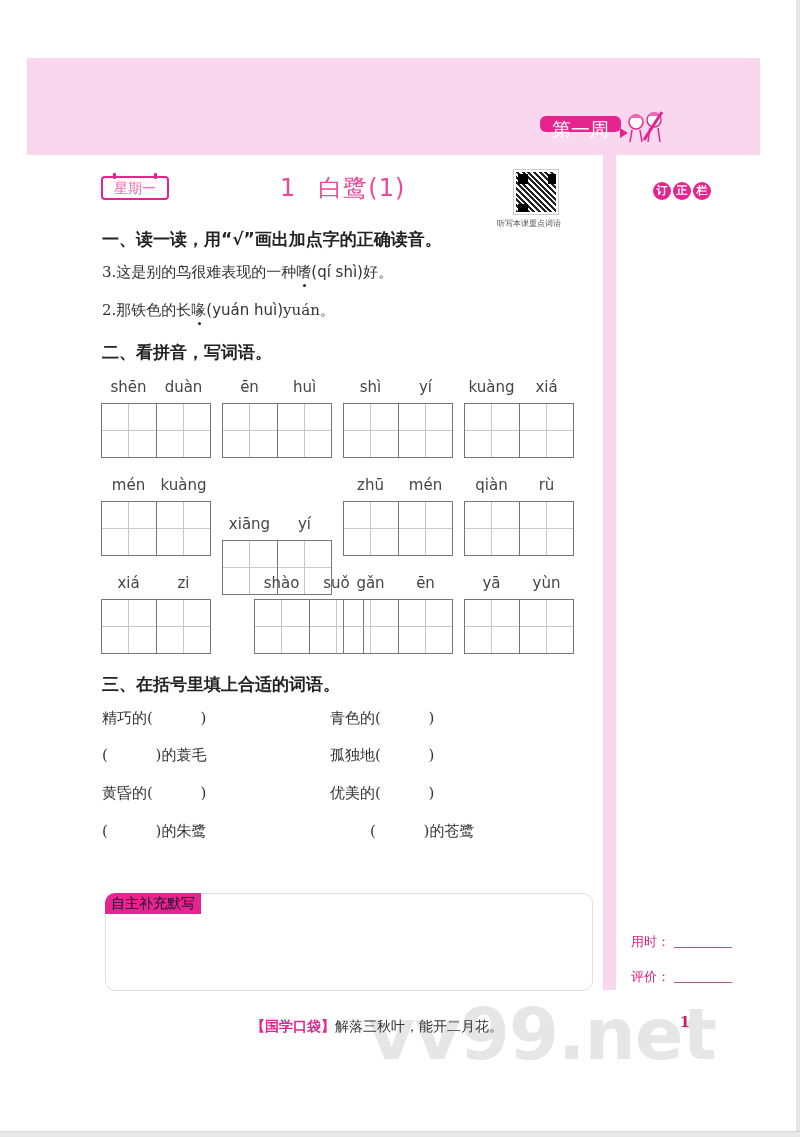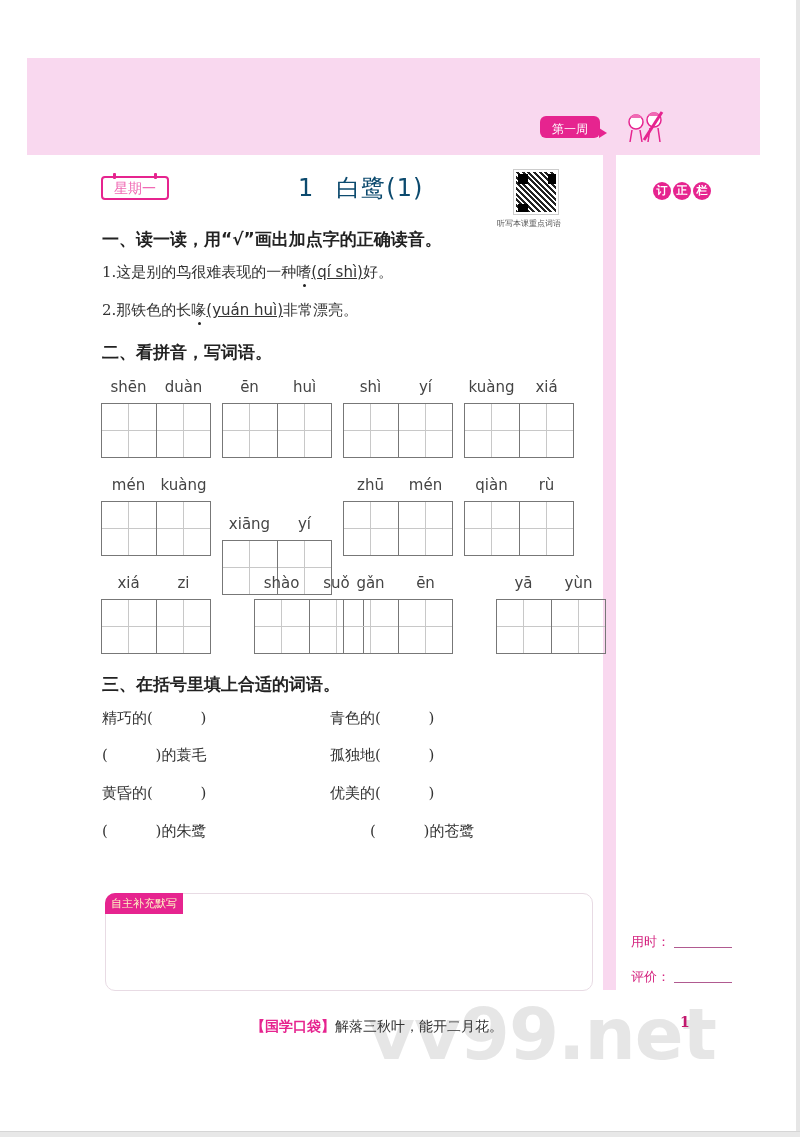--- a/index.html
+++ b/index.html
@@ -3,64 +3,64 @@
 <meta charset="utf-8">
 <style>
   * { box-sizing: border-box; margin: 0; padding: 0; }
   html, body { width: 800px; height: 1137px; background: #ffffff; overflow: hidden; }
   body { position: relative; font-family: "DejaVu Sans", sans-serif; color: #333; }
 
   .page-edge { position: absolute; right: 0; top: 0; width: 4px; height: 1137px; background: #e6e6e6; }
   .bottom-bar { position: absolute; left: 0; bottom: 0; width: 800px; height: 6px; background: #e8e8e8; border-top: 1px solid #d6d6d6; }
 
   .header-band { position: absolute; left: 27px; top: 58px; width: 733px; height: 97px; background: #f9d8ef; }
-  .week-badge { position: absolute; left: 540px; top: 116px; height: 22px; padding: 0 12px; background: #e6248f; color: #fff; border-radius: 6px; font-size: 12px; line-height: 26px; font-family: "DejaVu Sans", sans-serif; }
+  .week-badge { position: absolute; left: 540px; top: 116px; height: 16px; padding: 0 12px; background: #e6248f; color: #fff; border-radius: 6px; font-size: 19px; line-height: 26px; font-family: "DejaVu Sans", sans-serif; }
   .week-badge::after { content: ""; position: absolute; right: -7px; top: 12px; border-left: 8px solid #e6248f; border-top: 5px solid transparent; border-bottom: 5px solid transparent; }
   .kids-icon { position: absolute; left: 622px; top: 110px; width: 50px; height: 36px; }
 
   .side-strip { position: absolute; left: 603px; top: 155px; width: 13px; height: 835px; background: #f9d8ef; }
   .main-card { position: absolute; left: 27px; top: 155px; width: 576px; height: 835px; background: #fff; border-top-right-radius: 16px; }
   .side-card { position: absolute; left: 616px; top: 155px; width: 144px; height: 835px; background: #fff; border-top-left-radius: 16px; }
 
   .day-badge { position: absolute; left: 101px; top: 176px; width: 68px; height: 24px; border: 2px solid #e6248f; border-radius: 4px; color: #f06ab4; font-size: 14px; line-height: 20px; text-align: center; }
   .day-badge::before, .day-badge::after { content: ""; position: absolute; top: -5px; width: 3px; height: 6px; background: #e6248f; border-radius: 1px; }
   .day-badge::before { left: 10px; } .day-badge::after { right: 10px; }
 
-  .lesson-title { position: absolute; left: 280px; top: 172px; font-size: 24px; color: #0c4a6e; letter-spacing: 1px; margin-left: 18px; }
+  .lesson-title { position: absolute; left: 280px; top: 172px; font-size: 24px; color: #ec4899; letter-spacing: 1px; }
   .lesson-title .num { margin-right: 22px; }
 
   .qr { position: absolute; left: 514px; top: 170px; width: 44px; height: 44px;
         background:
           linear-gradient(#000,#000) 2px 2px/10px 10px no-repeat,
           linear-gradient(#000,#000) 32px 2px/10px 10px no-repeat,
           linear-gradient(#000,#000) 2px 32px/10px 10px no-repeat,
           repeating-linear-gradient(45deg,#222 0 2px,#fff 2px 4px),
           #fff; border: 2px solid #fff; outline: 1px solid #ccc; }
   .qr-caption { position: absolute; left: 497px; top: 218px; font-size: 8px; color: #555; font-family: "DejaVu Serif", serif; }
 
   .section-heading { position: absolute; left: 102px; font-size: 17px; font-weight: bold; color: #222; }
   .q-line { position: absolute; left: 102px; font-size: 15px; color: #333; font-family: "DejaVu Serif", serif; }
-  .q-line .py { font-family: "DejaVu Sans", sans-serif; text-decoration: underline; }
+  .q-line .py { font-family: "DejaVu Sans", sans-serif; }
   .dot { position: relative; }
   .dot::after { content: ""; position: absolute; left: 50%; bottom: -6px; width: 3px; height: 3px; margin-left: -1px; background: #222; border-radius: 50%; }
 
   .word-group { position: absolute; width: 110px; }
   .word-group .pinyin { display: flex; height: 20px; }
   .word-group .pinyin span { width: 55px; text-align: center; font-size: 15px; color: #444; }
   .grid { display: flex; border: 1px solid #777; width: 110px; height: 55px; margin-top: 5px; }
   .cell { width: 54px; height: 53px; position: relative;
           background:
             linear-gradient(to right, transparent 26px, #c8c8c8 26px, #c8c8c8 27px, transparent 27px),
             linear-gradient(to bottom, transparent 26px, #c8c8c8 26px, #c8c8c8 27px, transparent 27px); }
   .cell + .cell { border-left: 1px solid #777; }
 
   .fill-item { position: absolute; font-size: 15px; color: #333; font-family: "DejaVu Serif", serif; white-space: pre; }
 
   .dictation-box { position: absolute; left: 105px; top: 893px; width: 488px; height: 98px; border: 1px solid #e8dbe4; border-radius: 10px; }
-  .dictation-tag { position: absolute; left: 105px; top: 893px; height: 21px; padding: 0 6px; background: #e6248f; color: #fef9c3; font-size: 11px; line-height: 21px; border-top-left-radius: 10px; }
+  .dictation-tag { position: absolute; left: 105px; top: 893px; height: 21px; padding: 0 6px; background: #e6248f; color: #0f172a; font-size: 14px; line-height: 21px; border-top-left-radius: 10px; }
 
   .corr-label { position: absolute; left: 653px; top: 182px; display: flex; gap: 2px; }
   .corr-label span { width: 18px; height: 18px; border-radius: 50%; background: #e6248f; color: #fff; font-size: 11px; line-height: 18px; text-align: center; font-weight: bold; }
 
   .meta-line { position: absolute; left: 631px; font-size: 13px; color: #d4237f; display: flex; align-items: flex-end; }
   .meta-line .blank { display: inline-block; width: 58px; height: 1px; background: #b05a90; margin-left: 4px; margin-bottom: 3px; }
 
   .footer-text { position: absolute; left: 251px; top: 1018px; font-size: 14px; font-family: "DejaVu Serif", serif; color: #333; }
   .footer-text .brand { color: #e6248f; font-weight: bold; font-family: "DejaVu Sans", sans-serif; }
   .page-num { position: absolute; left: 680px; top: 1014px; font-size: 14px; color: #c2186e; font-weight: bold; font-family: "DejaVu Serif", serif; }
@@ -94,24 +94,24 @@
 <div class="qr-caption">听写本课重点词语</div>
 
 <div class="corr-label">
   <span>订</span>
   <span>正</span>
   <span>栏</span>
 </div>
 
 <div class="section-heading" style="top:228px;">一、读一读，用“√”画出加点字的正确读音。</div>
 <div class="q-line" style="top:263px;">
-  <span>1.这是别的鸟很难表现的一种</span><span class="dot">嗜</span><span class="py">(qí   shì)</span><span>好。</span>
+  <span>3.这是别的鸟很难表现的一种</span><span class="dot">嗜</span><span class="py">(qí   shì)</span><span>好。</span>
 </div>
 <div class="q-line" style="top:301px;">
-  <span>2.那铁色的长</span><span class="dot">喙</span><span class="py">(yuán   huì)</span><span>非常漂亮。</span>
+  <span>2.那铁色的长</span><span class="dot">喙</span><span class="py">(yuán   huì)</span><span>yuán。</span>
 </div>
 
 <div class="section-heading" style="top:341px;">二、看拼音，写词语。</div>
 
 <div id="word-grid-container">
     <div class="word-group" style="left: 101px; top: 378px;">
       <div class="pinyin">
         <span>shēn</span>
         <span>duàn</span>
       </div>
@@ -213,21 +213,21 @@
     <div class="word-group" style="left: 343px; top: 574px;">
       <div class="pinyin">
         <span>gǎn</span>
         <span>ēn</span>
       </div>
       <div class="grid">
         <div class="cell"></div>
         <div class="cell"></div>
       </div>
     </div>
-    <div class="word-group" style="left: 464px; top: 574px; margin-left: 32px;">
+    <div class="word-group" style="left: 464px; top: 574px;">
       <div class="pinyin">
         <span>yā</span>
         <span>yùn</span>
       </div>
       <div class="grid">
         <div class="cell"></div>
         <div class="cell"></div>
       </div>
     </div>
   </div>

